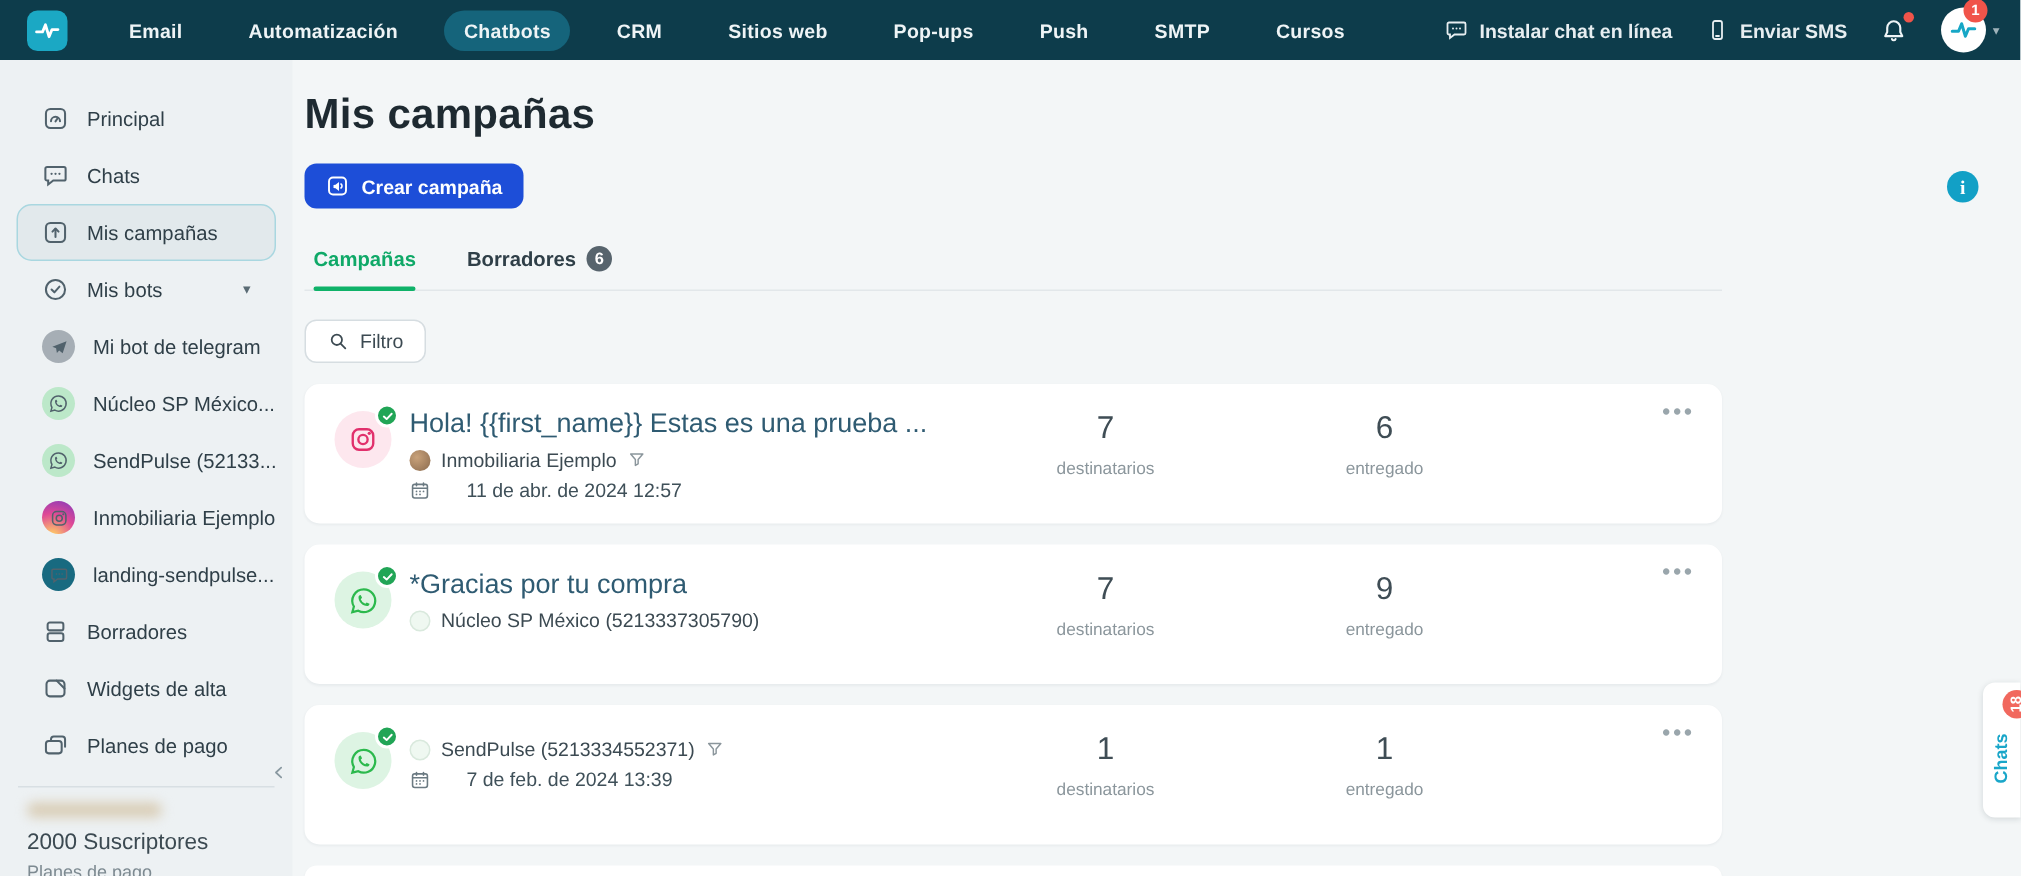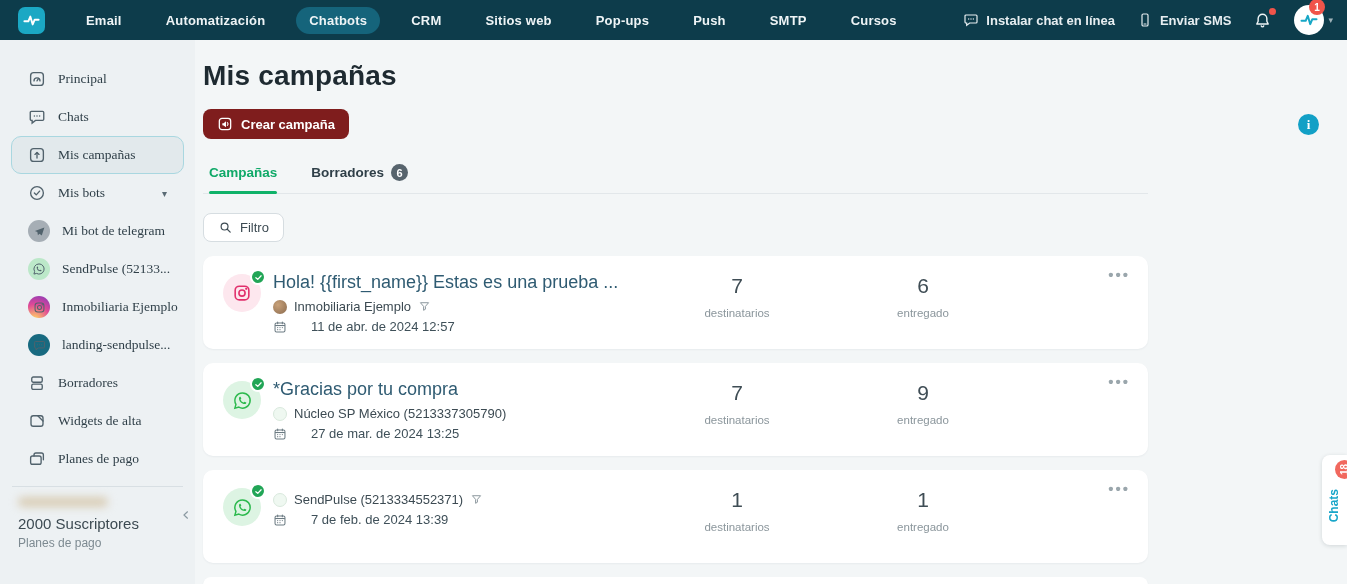--- a/index.html
+++ b/index.html
@@ -29,21 +29,21 @@
     display:flex; align-items:center; justify-content:center; }
   .caret { color:#9fb3ba; font-size:9px; }
 
   
   .layout { display:flex; height:544px; }
 
   
   .sidebar { width:195px; background:#edf1f3; padding-top:20px; position:relative; flex:none; }
   .side-item { height:38px; display:flex; align-items:center; gap:12px; padding:0 16px;
     margin:0 11px; font-size:13.5px; color:#2f3f48; cursor:pointer; border-radius:10px;
-    border:1px solid transparent; white-space:nowrap;font-family:Liberation Serif, serif; }
+    border:1px solid transparent; white-space:nowrap; }
   .side-item .ic { color:#51626c; flex:none; }
   .side-item.selected { background:#e2e9ec; border-color:#a9d7e0; }
   .side-item .dd-caret { margin-left:auto; color:#5a6b74; font-size:10px; }
   .bot-avatar { width:22px; height:22px; border-radius:50%; flex:none;
     display:flex; align-items:center; justify-content:center; }
   .bot-avatar.telegram { background:#a6aeb5; color:#fff; }
   .bot-avatar.whatsapp-light { background:#bce8c9; color:#fff; }
   .bot-avatar.instagram-grad { background:radial-gradient(circle at 30% 110%, #fdc468 10%, #df4996 55%, #8a3ab9 95%); color:#fff; }
   .bot-avatar.teal-bubble { background:#186a80; color:#fff; }
   .side-divider { border:none; border-top:1px solid #d8dfe3; margin:8px 12px 0 12px; }
@@ -55,21 +55,21 @@
   .plan-link { font-size:12px; color:#7d8a91; cursor:pointer; }
 
   
   .main { flex:1; position:relative; padding:20px 0 0 8px; }
   .page-title { font-size:28px; font-weight:700; color:#1e2a31; letter-spacing:.2px; }
   .info-circle { position:absolute; top:74px; right:28px; width:21px; height:21px;
     border-radius:50%; background:#12a0c6; color:#fff; font-size:13px; font-weight:700;
     display:flex; align-items:center; justify-content:center; cursor:pointer;
     font-family:"Liberation Serif", serif; }
   .create-btn { margin-top:17px; display:inline-flex; align-items:center; gap:8px;
-    background:#7f1d1d; color:#fff; border:none; border-radius:8px; padding:7px 14px;
+    background:#1d4ed8; color:#fff; border:none; border-radius:8px; padding:7px 14px;
     font-size:13px; font-weight:700; cursor:pointer; font-family:inherit; }
   .tabs { display:flex; align-items:center; gap:34px; margin-top:25px; width:945px;
     border-bottom:1px solid #e2e7ea; padding:0 6px; }
   .tab { font-size:13.5px; font-weight:700; padding-bottom:12px; cursor:pointer;
     color:#2f3f48; display:flex; align-items:center; gap:7px; position:relative; }
   .tab.active { color:#0fa968; }
   .tab.active::after { content:""; position:absolute; left:0; right:0; bottom:-2px;
     height:3px; background:#0fb269; border-radius:2px; }
   .tab-badge { background:#57646d; color:#fff; font-size:11px; font-weight:700;
     min-width:17px; height:17px; border-radius:50%; display:flex; align-items:center;
@@ -297,20 +297,28 @@
           </svg>
       </span>
       <span>Mi bot de telegram</span>
     </div>
     <div class="side-item">
       <span class="bot-avatar whatsapp-light">
         <svg class="ic" width="14" height="14">
             <use href="#i-whatsapp"></use>
           </svg>
       </span>
+      <span>Núcleo SP México...</span>
+    </div>
+    <div class="side-item">
+      <span class="bot-avatar whatsapp-light">
+        <svg class="ic" width="14" height="14">
+            <use href="#i-whatsapp"></use>
+          </svg>
+      </span>
       <span>SendPulse (52133...</span>
     </div>
     <div class="side-item">
       <span class="bot-avatar instagram-grad">
         <svg class="ic" width="13" height="13">
             <use href="#i-instagram"></use>
           </svg>
       </span>
       <span>Inmobiliaria Ejemplo</span>
     </div>
@@ -438,26 +446,20 @@
                 <use href="#i-check"></use>
               </svg>
           </span>
         </div>
         <div>
           <div class="card-title">*Gracias por tu compra</div>
           <div class="sender-row">
             <span class="sender-avatar pale"></span>
             <span>Núcleo SP México (5213337305790)</span>
           </div>
-          <div class="date-row">
-            <svg class="ic" width="14" height="14">
-                <use href="#i-calendar"></use>
-              </svg>
-            <span>27 de mar. de 2024 13:25</span>
-          </div>
         </div>
       </div>
       <div class="stat recipients">
         <div class="num">7</div>
         <div class="lbl">destinatarios</div>
       </div>
       <div class="stat delivered">
         <div class="num">9</div>
         <div class="lbl">entregado</div>
       </div>

